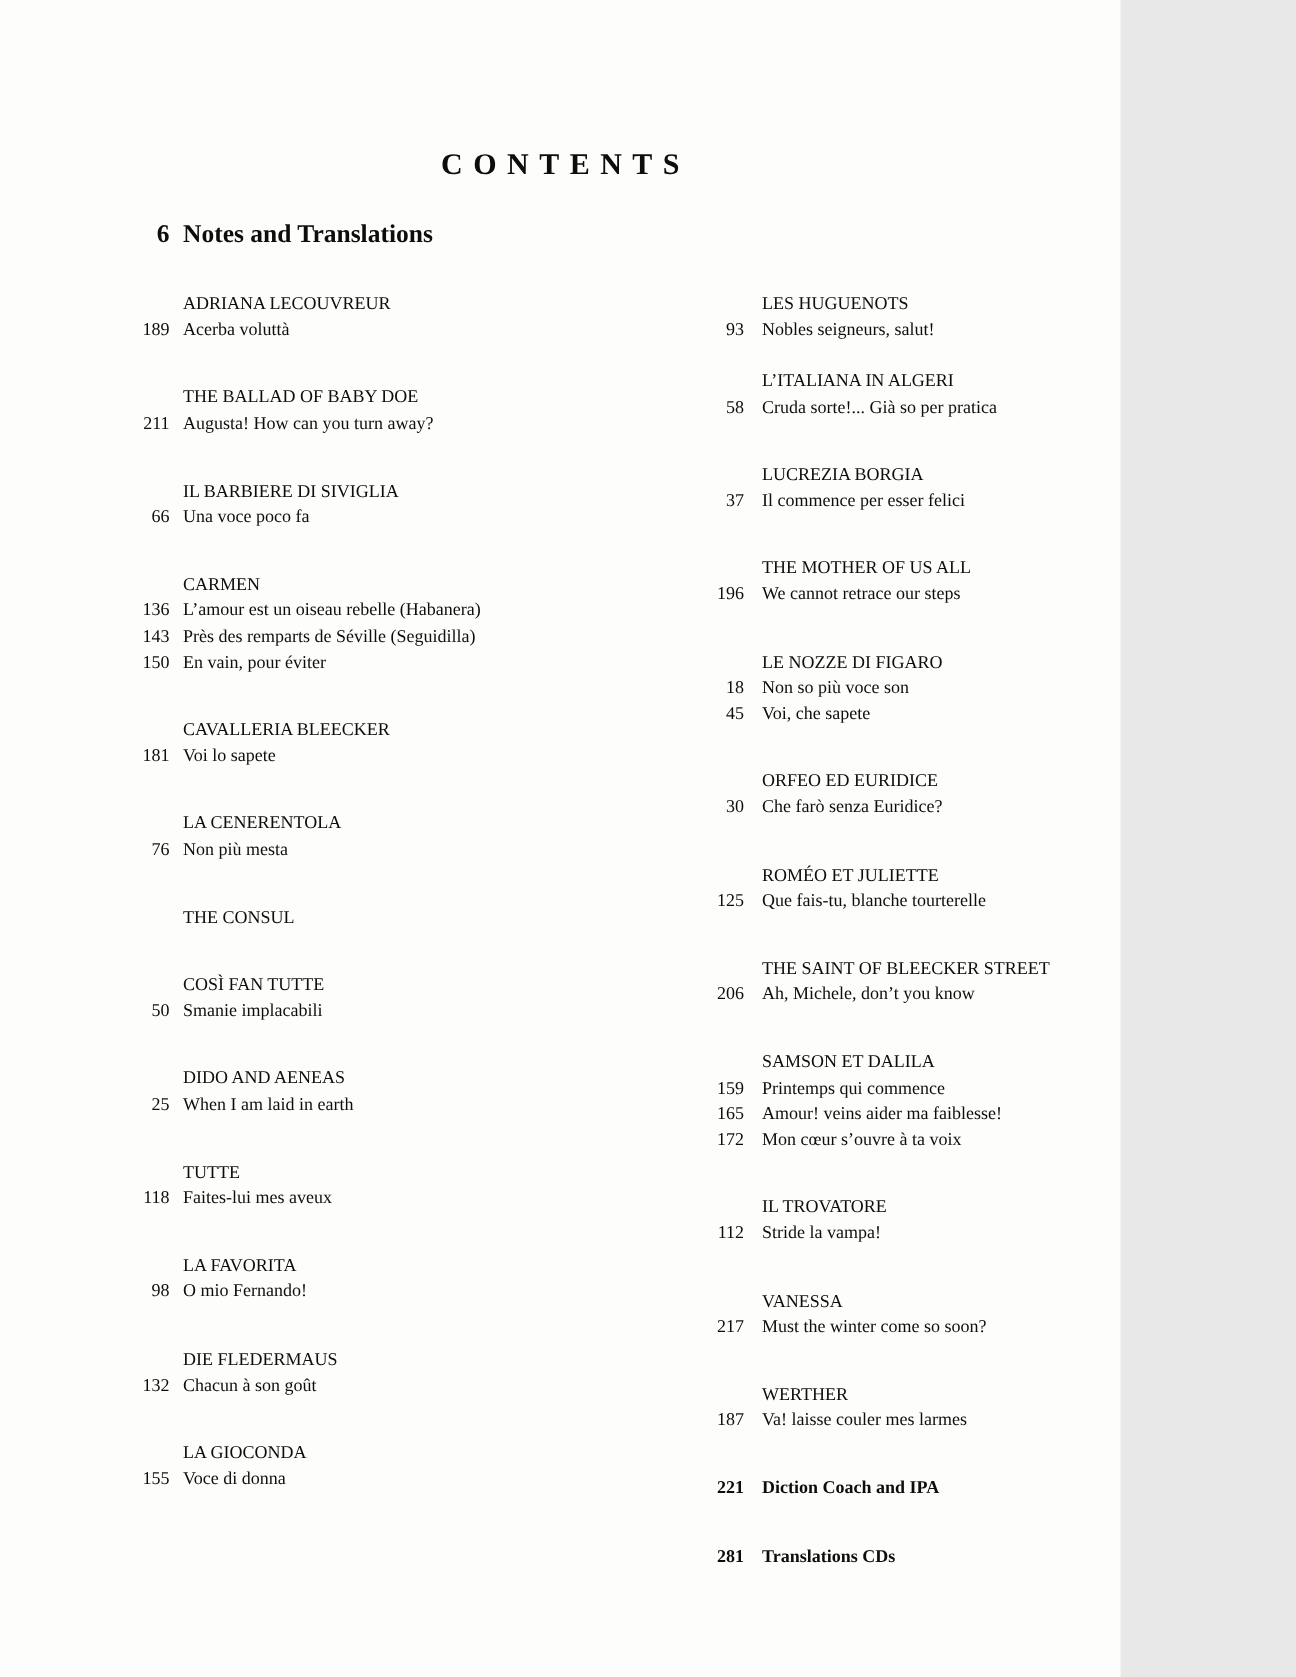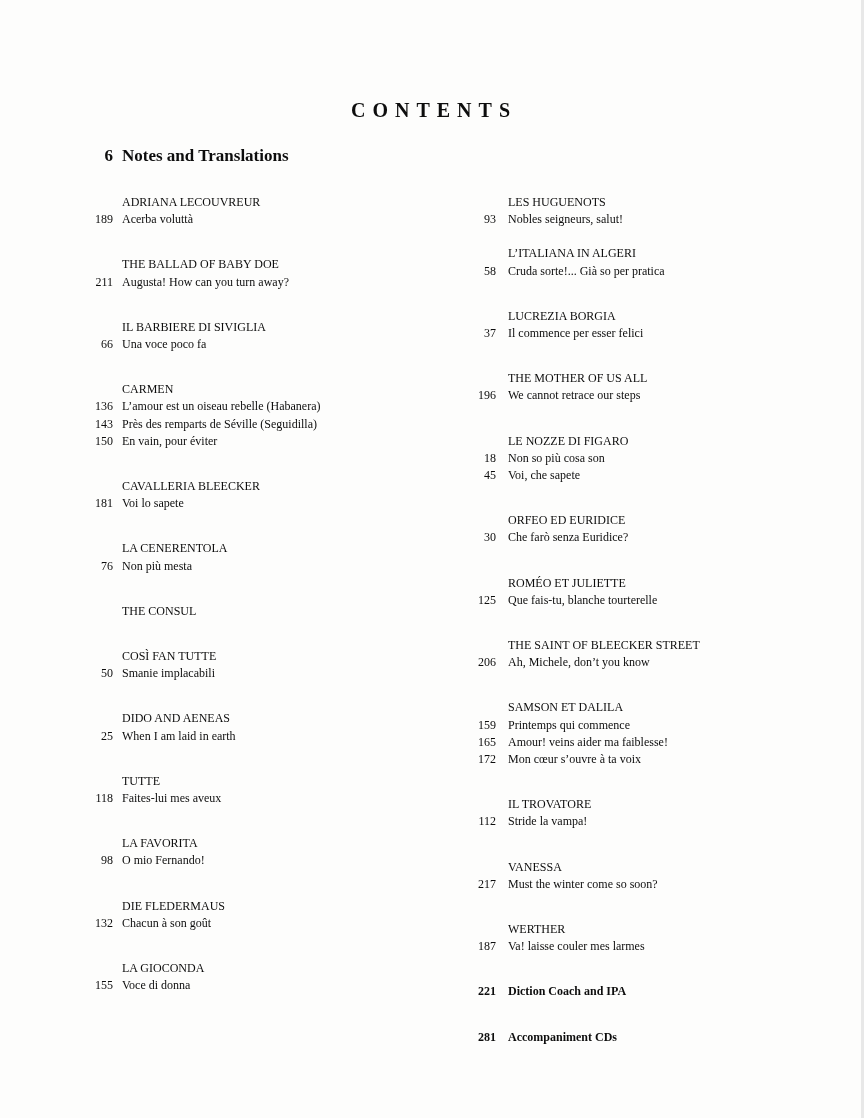--- a/index.html
+++ b/index.html
@@ -2,21 +2,21 @@
 <html><head>
 <meta charset="utf-8">
 <style>
   html, body {
     margin: 0;
     padding: 0;
     background: #e8e8e8;
   }
   .page {
     position: relative;
-    width: 861px;
+    width: 747px;
     height: 1118px;
     background: #fdfdfc;
     font-family: "Liberation Serif", "DejaVu Serif", serif;
     color: #0d0d0d;
     overflow: hidden;
   }
   .title {
     position: absolute;
     top: 99px;
     left: 0;
@@ -249,21 +249,21 @@
           <span class="txt">We cannot retrace our steps</span>
         </div>
       </div>
       <div class="section">
         <div class="row">
           <span class="num"></span>
           <span class="txt">LE NOZZE DI FIGARO</span>
         </div>
         <div class="row">
           <span class="num">18</span>
-          <span class="txt">Non so più cosa son</span>
+          <span class="txt">Non so più voce son</span>
         </div>
         <div class="row">
           <span class="num">45</span>
           <span class="txt">Voi, che sapete</span>
         </div>
       </div>
       <div class="section">
         <div class="row">
           <span class="num"></span>
           <span class="txt">ORFEO ED EURIDICE</span>
@@ -343,18 +343,18 @@
       </div>
       <div class="section bold">
         <div class="row">
           <span class="num">221</span>
           <span class="txt">Diction Coach and IPA</span>
         </div>
       </div>
       <div class="section bold">
         <div class="row">
           <span class="num">281</span>
-          <span class="txt">Accompaniment CDs</span>
+          <span class="txt">Translations CDs</span>
         </div>
       </div>
     </div>
 
 </div>
 
 </body></html>

